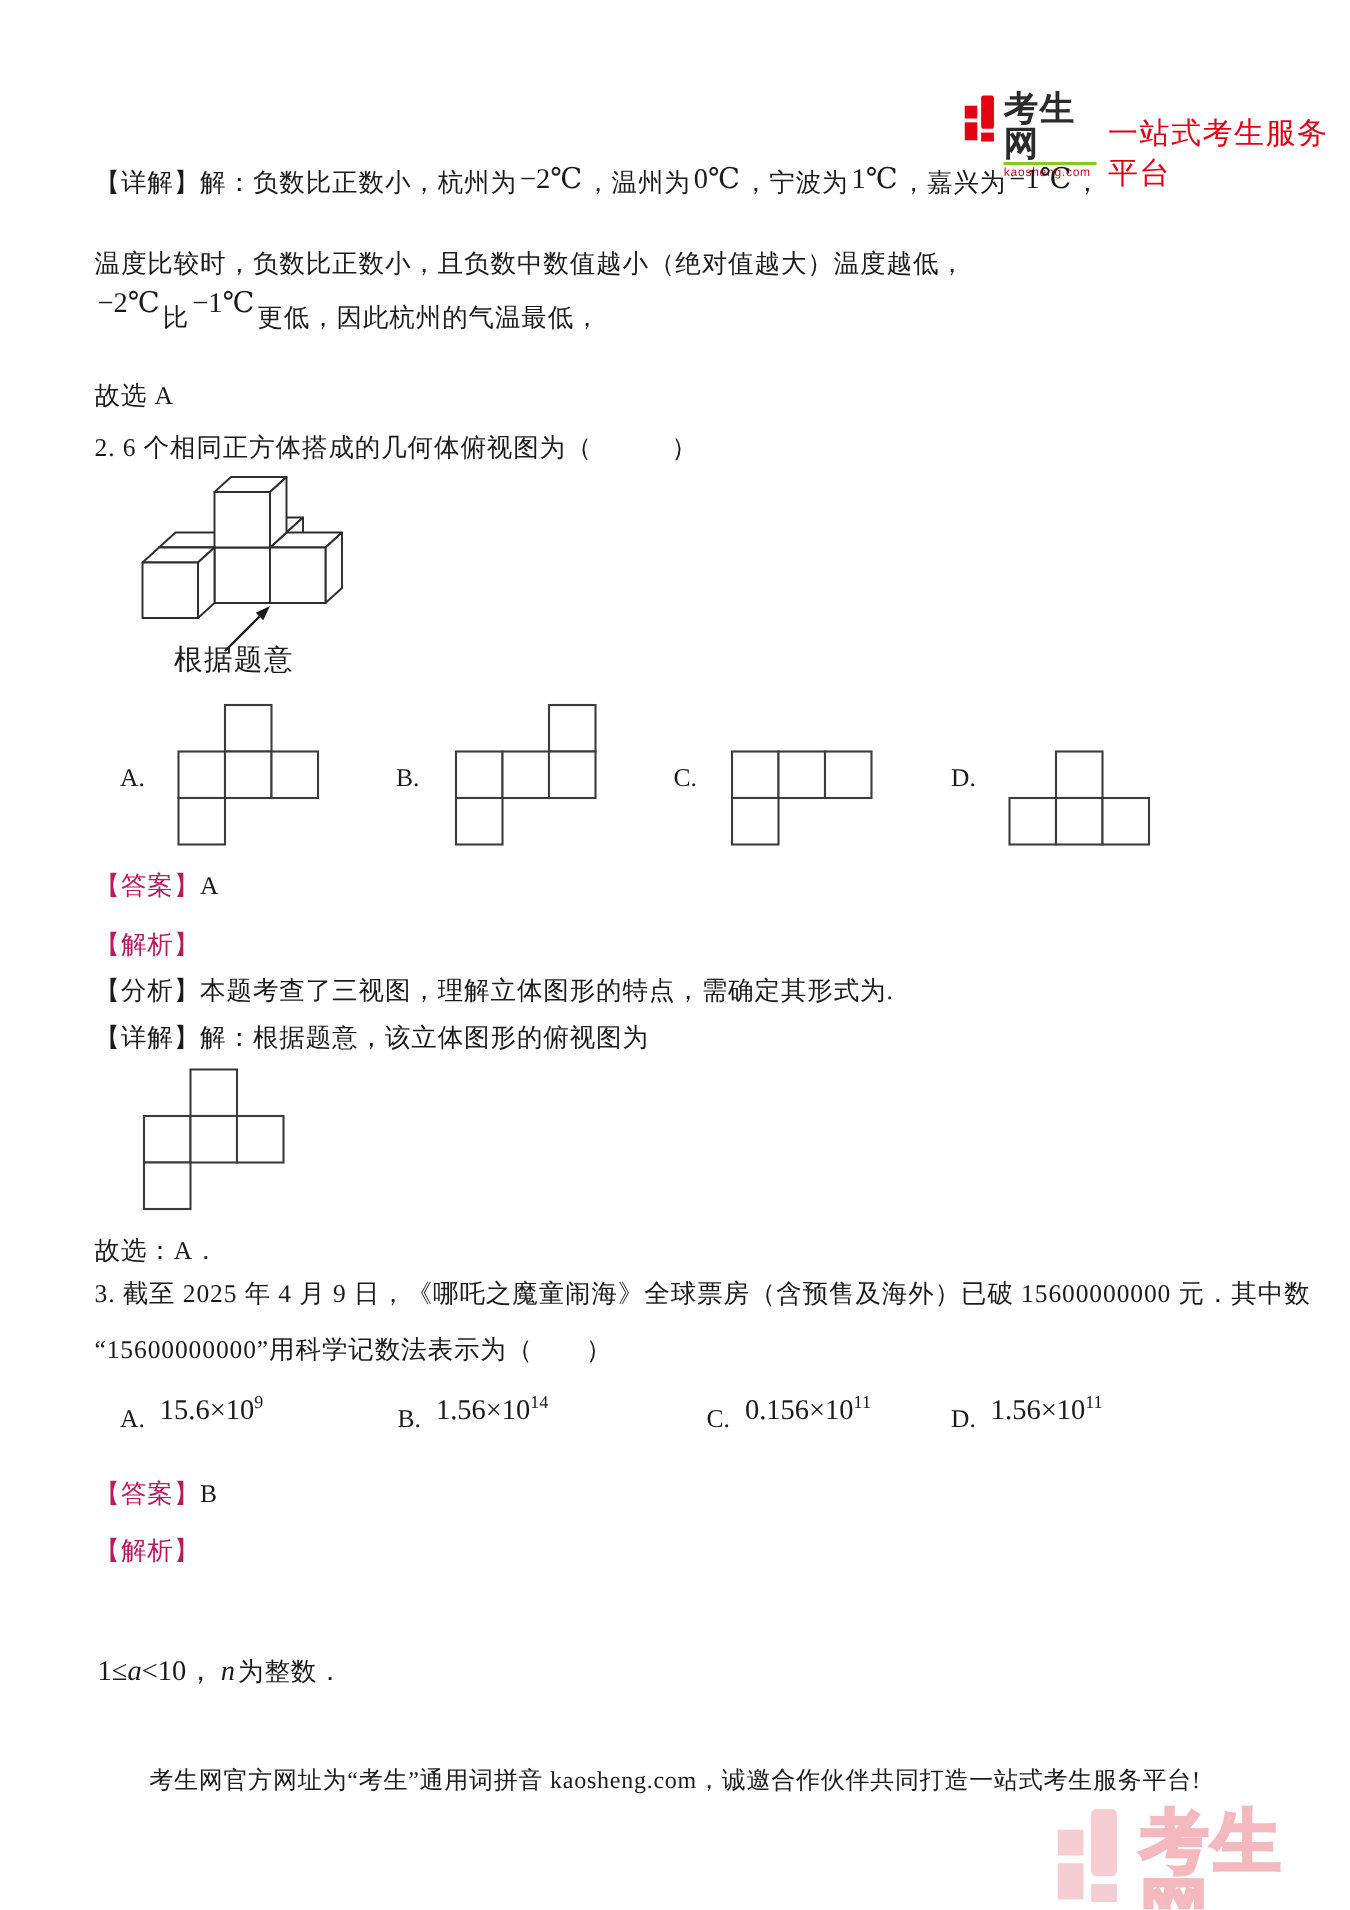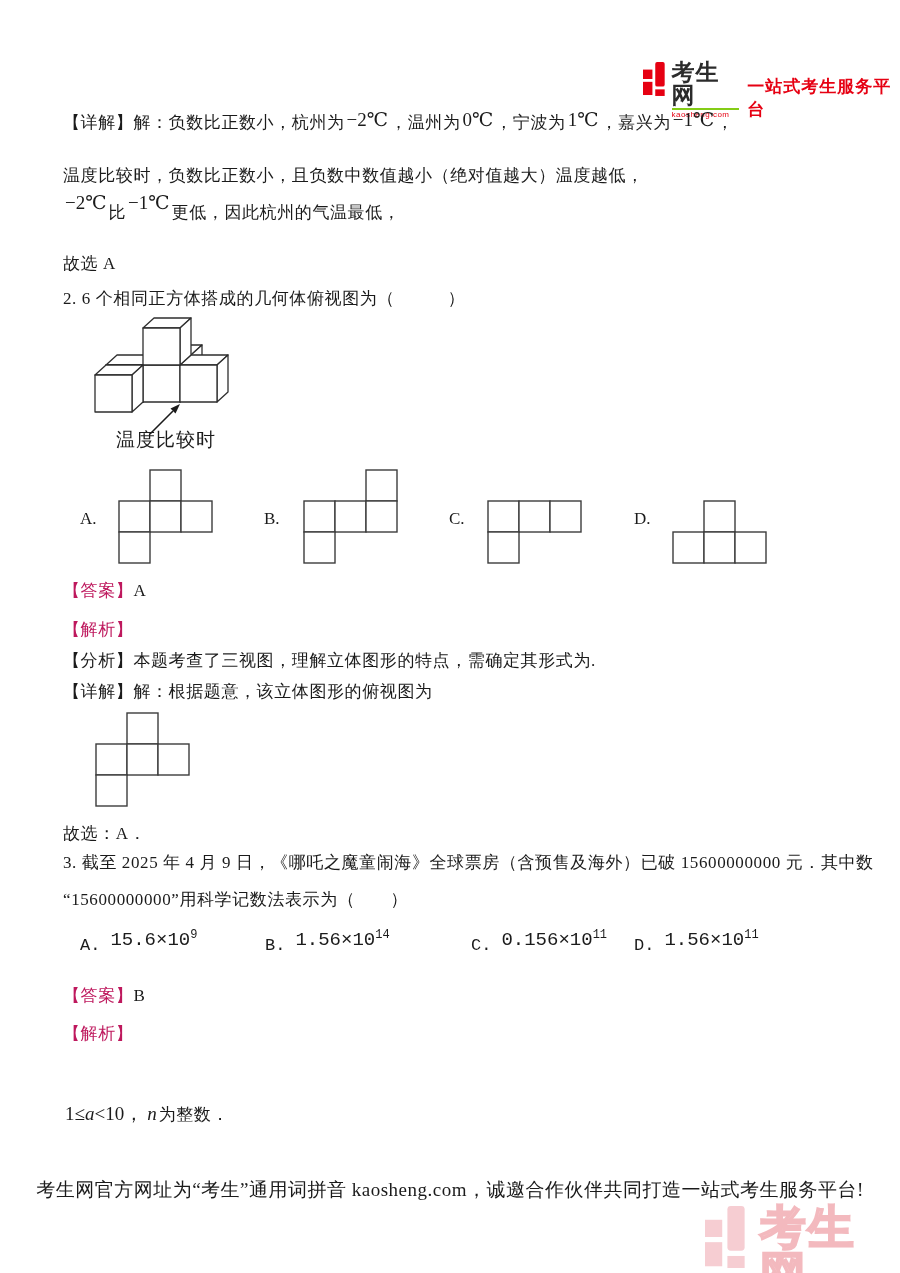--- a/index.html
+++ b/index.html
@@ -13,38 +13,38 @@
   .blue{color:#be185d;}
   .it{font-style:italic;}
   sup{font-size:12px;}
   
   #hdr{position:absolute;left:643px;top:61px;display:flex;align-items:flex-start;}
   #hdr .brand-block{margin-left:4px;line-height:1;}
   #hdr .brand{font-family:"Liberation Sans","DejaVu Sans",sans-serif;font-weight:bold;
               font-size:23px;color:#2b2b2b;letter-spacing:1px;}
   #hdr .domain{font-family:"Liberation Sans","DejaVu Sans",sans-serif;font-size:8px;color:#E60012;
                border-top:2px solid #84cc16;margin-top:1px;padding-top:1px;letter-spacing:0.5px;}
-  #hdr .tagline{font-family:"Liberation Sans","DejaVu Sans",sans-serif;font-weight:bold;
-                font-size:17px;color:#E60012;margin:14px 0 0 8px;letter-spacing:1px;}
+  #hdr .tagline{font-family:"Liberation Sans","DejaVu Sans",sans-serif;font-weight:normal;
+                font-size:20px;color:#E60012;margin:14px 0 0 8px;letter-spacing:1px;}
   
   .grid-svg{position:absolute;}
   .grid-svg rect{fill:#ffffff;stroke:#3c3c3c;stroke-width:1.4;}
   .opt-label{position:absolute;top:509px;font-size:17px;}
   #cube-fig{position:absolute;left:88px;top:316px;}
   #cube-fig polygon{fill:#ffffff;stroke:#2e2e2e;stroke-width:1.3;stroke-linejoin:round;}
   #cube-fig .arrow-line{stroke:#1b1b1b;stroke-width:1.6;}
   #cube-fig .arrow-head{fill:#1b1b1b;stroke:none;}
   #cube-caption{position:absolute;left:116px;top:427px;font-size:19px;letter-spacing:1px;}
   
-  .q3opt{position:absolute;top:928px;white-space:nowrap;font-family:Liberation Mono, monospace;}
+  .q3opt{position:absolute;top:928px;white-space:nowrap;}
   .q3opt .ol{font-size:17px;position:relative;top:5px;margin-right:10px;}
   .q3opt .of{font-size:19px;}
   
   #footer{position:absolute;left:0;top:1177px;width:900px;text-align:center;
-          font-size:19px;letter-spacing:0.5px;}
+          font-size:16px;letter-spacing:0.5px;}
   
   #wm{position:absolute;left:705px;top:1204px;display:flex;align-items:flex-start;opacity:1;}
   #wm .wm-text{margin-left:10px;line-height:1;}
   #wm .wm-brand{font-family:"Liberation Sans","DejaVu Sans",sans-serif;font-weight:bold;
                 font-size:46px;color:#f7d2d6;-webkit-text-stroke:2px #f3b9be;letter-spacing:2px;}
 </style>
 </head>
 <body>
 
 <div id="page">
@@ -95,21 +95,21 @@
     <polygon points="92,12 103,2 103,39 92,49"></polygon>
     <polygon points="55,12 92,12 92,49 55,49"></polygon>
 
     <polygon points="7,59 44,59 55,49 18,49"></polygon>
     <polygon points="44,59 55,49 55,86 44,96"></polygon>
     <polygon points="7,59 44,59 44,96 7,96"></polygon>
 
     <line class="arrow-line" x1="62" y1="118" x2="85" y2="95"></line>
     <polygon class="arrow-head" points="92,88 87.5,97.5 82.5,92.5"></polygon>
   </svg>
-  <div id="cube-caption">温度比较时</div>
+  <div id="cube-caption">根据题意</div>
 
   <span class="opt-label" style="left: 80px;">A.</span>
   <span class="opt-label" style="left: 264px;">B.</span>
   <span class="opt-label" style="left: 449px;">C.</span>
   <span class="opt-label" style="left: 634px;">D.</span>
   <svg class="grid-svg" width="97" height="97" style="left: 118px; top: 469px;">
       <rect x="32" y="1" width="31" height="31"></rect>
       <rect x="1" y="32" width="31" height="31"></rect>
       <rect x="32" y="32" width="31" height="31"></rect>
       <rect x="63" y="32" width="31" height="31"></rect>

